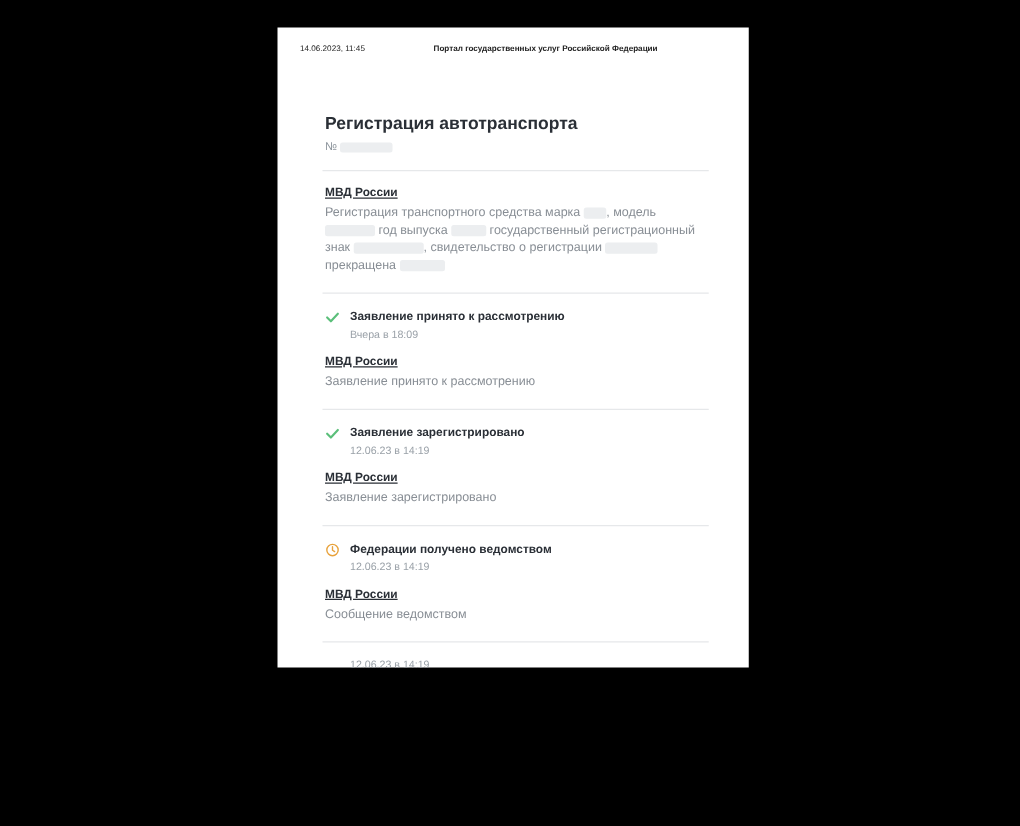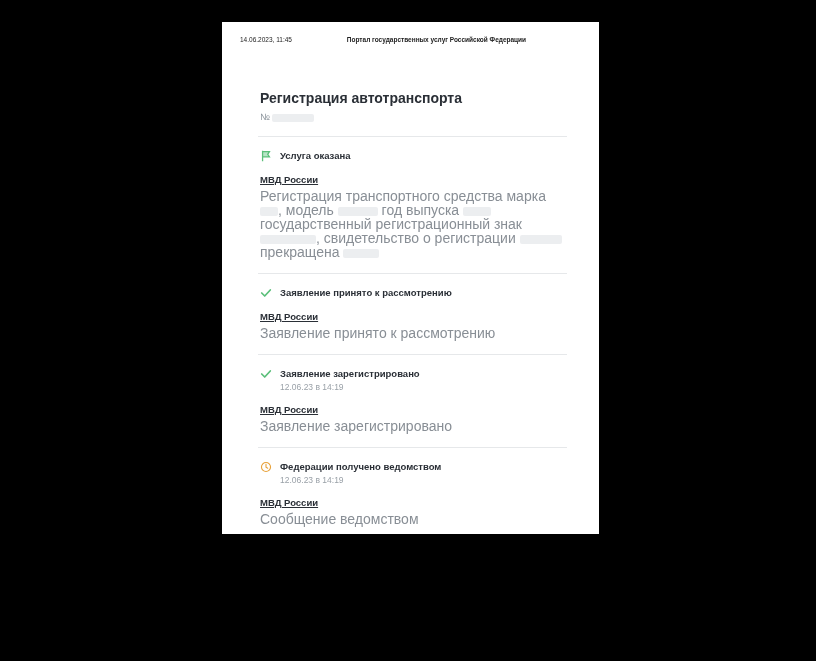--- a/index.html
+++ b/index.html
@@ -21,21 +21,21 @@
 
   .sep{border:none;border-top:1px solid #e6e8ea;margin:14px -2px 12px -2px;}
 
   .block{margin-bottom:6px;}
   .row-icon{position:relative;padding-left:20px;}
   .ico{position:absolute;left:0;top:1px;width:12px;height:12px;}
   .step-title{font-weight:600;color:#2a2f36;font-size:9.5px;line-height:13px;}
   .step-time{color:#9aa1a8;font-size:8.5px;margin-top:2px;padding-left:20px;}
 
   .org{font-weight:600;margin-top:12px;font-size:9.5px;text-decoration:underline;}
-  .desc{color:#888e95;font-size:14px;line-height:14px;margin-top:4px;}
+  .desc{color:#888e95;font-size:10px;line-height:14px;margin-top:4px;}
   .redact{display:inline-block;height:9px;background:#eceef0;border-radius:2px;vertical-align:middle;}
   .w20{width:18px}.w36{width:40px}.w26{width:28px}.w50{width:56px}.w34{width:36px}.w40{width:42px}
 
   
   .flag svg path{stroke:#5bbf7a;stroke-width:1.5;fill:none;}
   .flag svg .fill{fill:#b7e5c6;stroke:none}
   
   .check svg path{stroke:#5bbf7a;stroke-width:2;fill:none;stroke-linecap:round;stroke-linejoin:round}
   
   .clock svg circle{stroke:#e8a23b;stroke-width:1.3;fill:none}
@@ -56,46 +56,38 @@
 
       <div class="title">Регистрация автотранспорта</div>
       <div class="subno">
         <span>№</span>
         <span class="red"></span>
       </div>
 
       <hr class="sep">
 
       <div class="block">
-        <div class="row-icon">
-          <span class="ico flag">
-            <svg viewBox="0 0 14 14">
-                <path class="fill" d="M3 2 H11 L9 5 L11 8 H3 Z"></path>
-                <path d="M3 1 V13 M3 2 H11 L9 5 L11 8 H3"></path>
-              </svg>
-          </span>
-          <span class="step-title">Услуга оказана</span>
-        </div>
         <div class="org">МВД России</div>
         <div class="desc">
           <span>Регистрация транспортного средства марка </span><span class="redact w20"></span><span>, модель </span><span class="redact w36"></span><span> год выпуска </span><span class="redact w26"></span><span> государственный регистрационный знак </span><span class="redact w50"></span><span>, свидетельство о регистрации </span><span class="redact w40"></span><span> прекращена </span><span class="redact w34"></span>
         </div>
       </div>
 
       <hr class="sep">
 
       <div class="block">
         <div class="row-icon">
           <span class="ico check">
             <svg viewBox="0 0 14 14">
                 <path d="M2 7 L5.5 10.5 L12 3.5"></path>
               </svg>
           </span>
           <span class="step-title">Заявление принято к рассмотрению</span>
         </div>
+        <div class="step-time">Вчера в 18:09</div>
         <div class="org">МВД России</div>
         <div class="desc">Заявление принято к рассмотрению</div>
       </div>
 
       <hr class="sep">
 
       <div class="block">
         <div class="row-icon">
           <span class="ico check">
             <svg viewBox="0 0 14 14">

